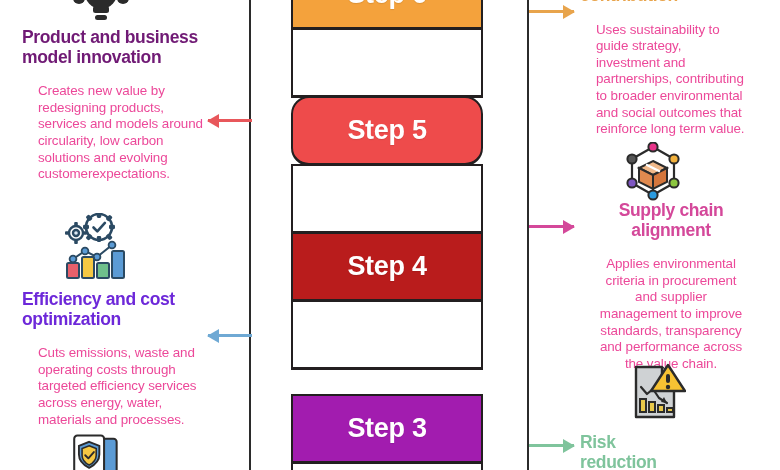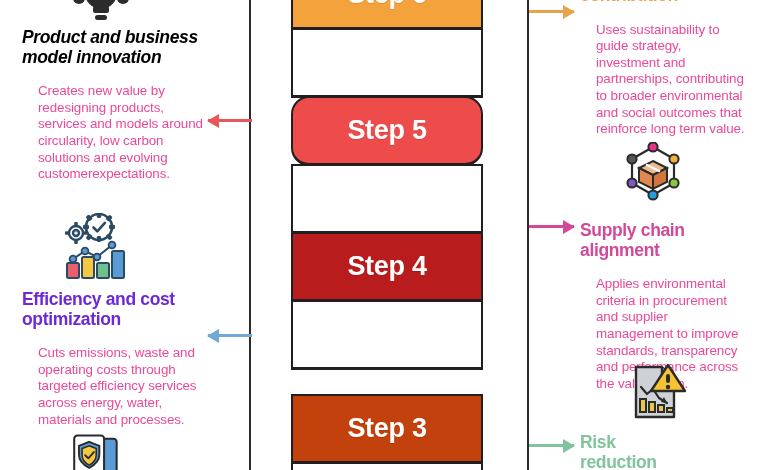--- a/index.html
+++ b/index.html
@@ -100,21 +100,21 @@
     <div class="step" style="background:#EE4B4B;border-radius:18px;">
       <span class="step-label">Step 5</span>
     </div>
     <div class="gap"></div>
 
     <div class="step" style="background:#b91c1c;">
       <span class="step-label">Step 4</span>
     </div>
     <div class="gap"></div>
 
-    <div class="step" style="background:#c2410c;margin-top:24px;">
+    <div class="step" style="background:#a21caf;margin-top:24px;">
       <span class="step-label">Step 3</span>
     </div>
     <div class="gap"></div>
 
   </div>
 
   <div class="arrow to-left" style="left:208px;top:119px;width:44px;">
     <div class="shaft" style="background:#E8575B;"></div>
     <div class="head" style="border-right-color:#E8575B;"></div>
   </div>
@@ -143,21 +143,21 @@
     <svg width="86" height="70" viewBox="0 0 86 70" aria-hidden="true">
       <circle cx="21" cy="34" r="6" fill="#2b2b2b"></circle>
       <circle cx="65" cy="34" r="6" fill="#2b2b2b"></circle>
       <ellipse cx="43" cy="26" rx="17" ry="19" fill="#2b2b2b"></ellipse>
       <rect x="35" y="42" width="16" height="7" rx="2.5" fill="#2b2b2b"></rect>
       <rect x="37" y="51" width="12" height="5" rx="2.5" fill="#2b2b2b"></rect>
     </svg>
   </div>
 
   <div class="panel left" style="top:28px;">
-    <h2 class="p-title" style="color:#000000;font-style:italic;">Product and business model innovation</h2>
+    <h2 class="p-title" style="color:#701a75;">Product and business model innovation</h2>
     <p class="p-body">Creates new value by redesigning products, services and models around circularity, low carbon solutions and evolving customerexpectations.</p>
   </div>
 
   <div class="icon icon-gears">
     <svg width="72" height="68" viewBox="0 0 72 68" aria-hidden="true">
 
       <g fill="none" stroke="#2b4a63" stroke-width="2.4">
         <circle cx="16" cy="20" r="7"></circle>
         <circle cx="16" cy="20" r="3" fill="#dce9f4"></circle>
       </g>
@@ -231,21 +231,21 @@
 
       <circle cx="31" cy="5" r="4.6" fill="#E8358A" stroke="#2b2b2b" stroke-width="2"></circle>
       <circle cx="52" cy="17" r="4.6" fill="#F2B13C" stroke="#2b2b2b" stroke-width="2"></circle>
       <circle cx="52" cy="41" r="4.6" fill="#8CC63F" stroke="#2b2b2b" stroke-width="2"></circle>
       <circle cx="31" cy="53" r="4.6" fill="#2B9BE0" stroke="#2b2b2b" stroke-width="2"></circle>
       <circle cx="10" cy="41" r="4.6" fill="#7E57C2" stroke="#2b2b2b" stroke-width="2"></circle>
       <circle cx="10" cy="17" r="4.6" fill="#555555" stroke="#2b2b2b" stroke-width="2"></circle>
     </svg>
   </div>
 
-  <div class="panel right" style="top:221px;">
+  <div class="panel right" style="top:201px;text-align:center;">
     <h2 class="p-title" style="color:#D4489A;">Supply chain alignment</h2>
     <p class="p-body">Applies environmental criteria in procurement and supplier management to improve standards, transparency and performance across the value chain.</p>
   </div>
 
   <div class="icon icon-risk">
     <svg width="58" height="58" viewBox="0 0 58 58" aria-hidden="true">
       <path d="M8 4 h26 l12 12 v38 h-38 Z" fill="#CFD2D4" stroke="#2b2b2b" stroke-width="2.4" stroke-linejoin="round"></path>
       <path d="M34 4 v12 h12" fill="#B9BDC0" stroke="#2b2b2b" stroke-width="2.4" stroke-linejoin="round"></path>
 
       <polyline points="13,24 19,31 25,26 31,35 39,40" fill="none" stroke="#2b2b2b" stroke-width="2.2" stroke-linecap="round" stroke-linejoin="round"></polyline>

